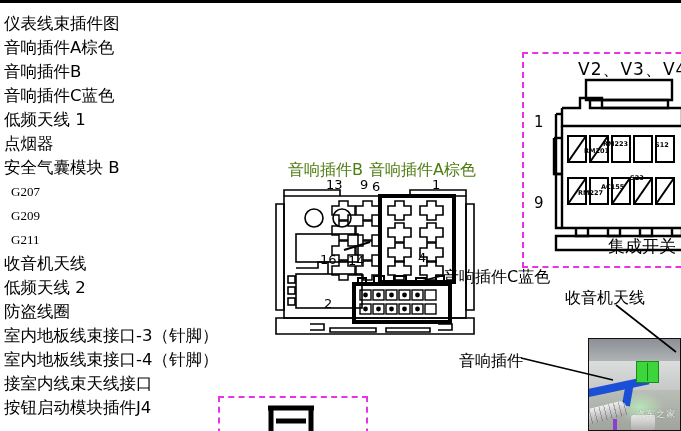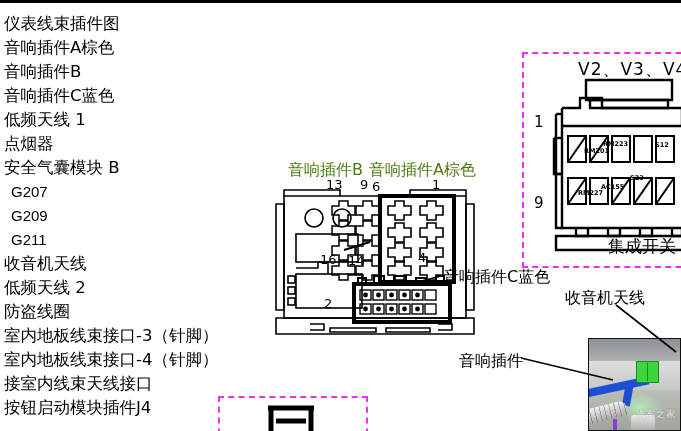--- a/index.html
+++ b/index.html
@@ -14,21 +14,21 @@
 
   
   .top-rule{position:absolute;left:0;top:0;width:681px;height:3px;background:#000;}
 
   
   .harness-list{position:absolute;left:4px;top:12px;width:275px;}
   .harness-item{
     font-size:16.5px;line-height:24px;color:#000;white-space:nowrap;
     letter-spacing:0px;
   }
-  .harness-item.indent{padding-left:7px;font-size:15px;font-family:Liberation Sans, sans-serif;}
+  .harness-item.indent{padding-left:7px;font-size:13px;font-family:Liberation Serif, serif;}
 
   
   .center-block{position:absolute;left:262px;top:160px;width:225px;height:175px;}
   .center-caption{
     position:absolute;left:26px;top:0px;white-space:nowrap;
     font-size:16px;color:#4d7c0f;
   }
   .center-caption .sep{display:inline-block;width:6px;}
   .pin-num{position:absolute;font-size:13px;color:#000;font-family:"DejaVu Sans",sans-serif;}
 

